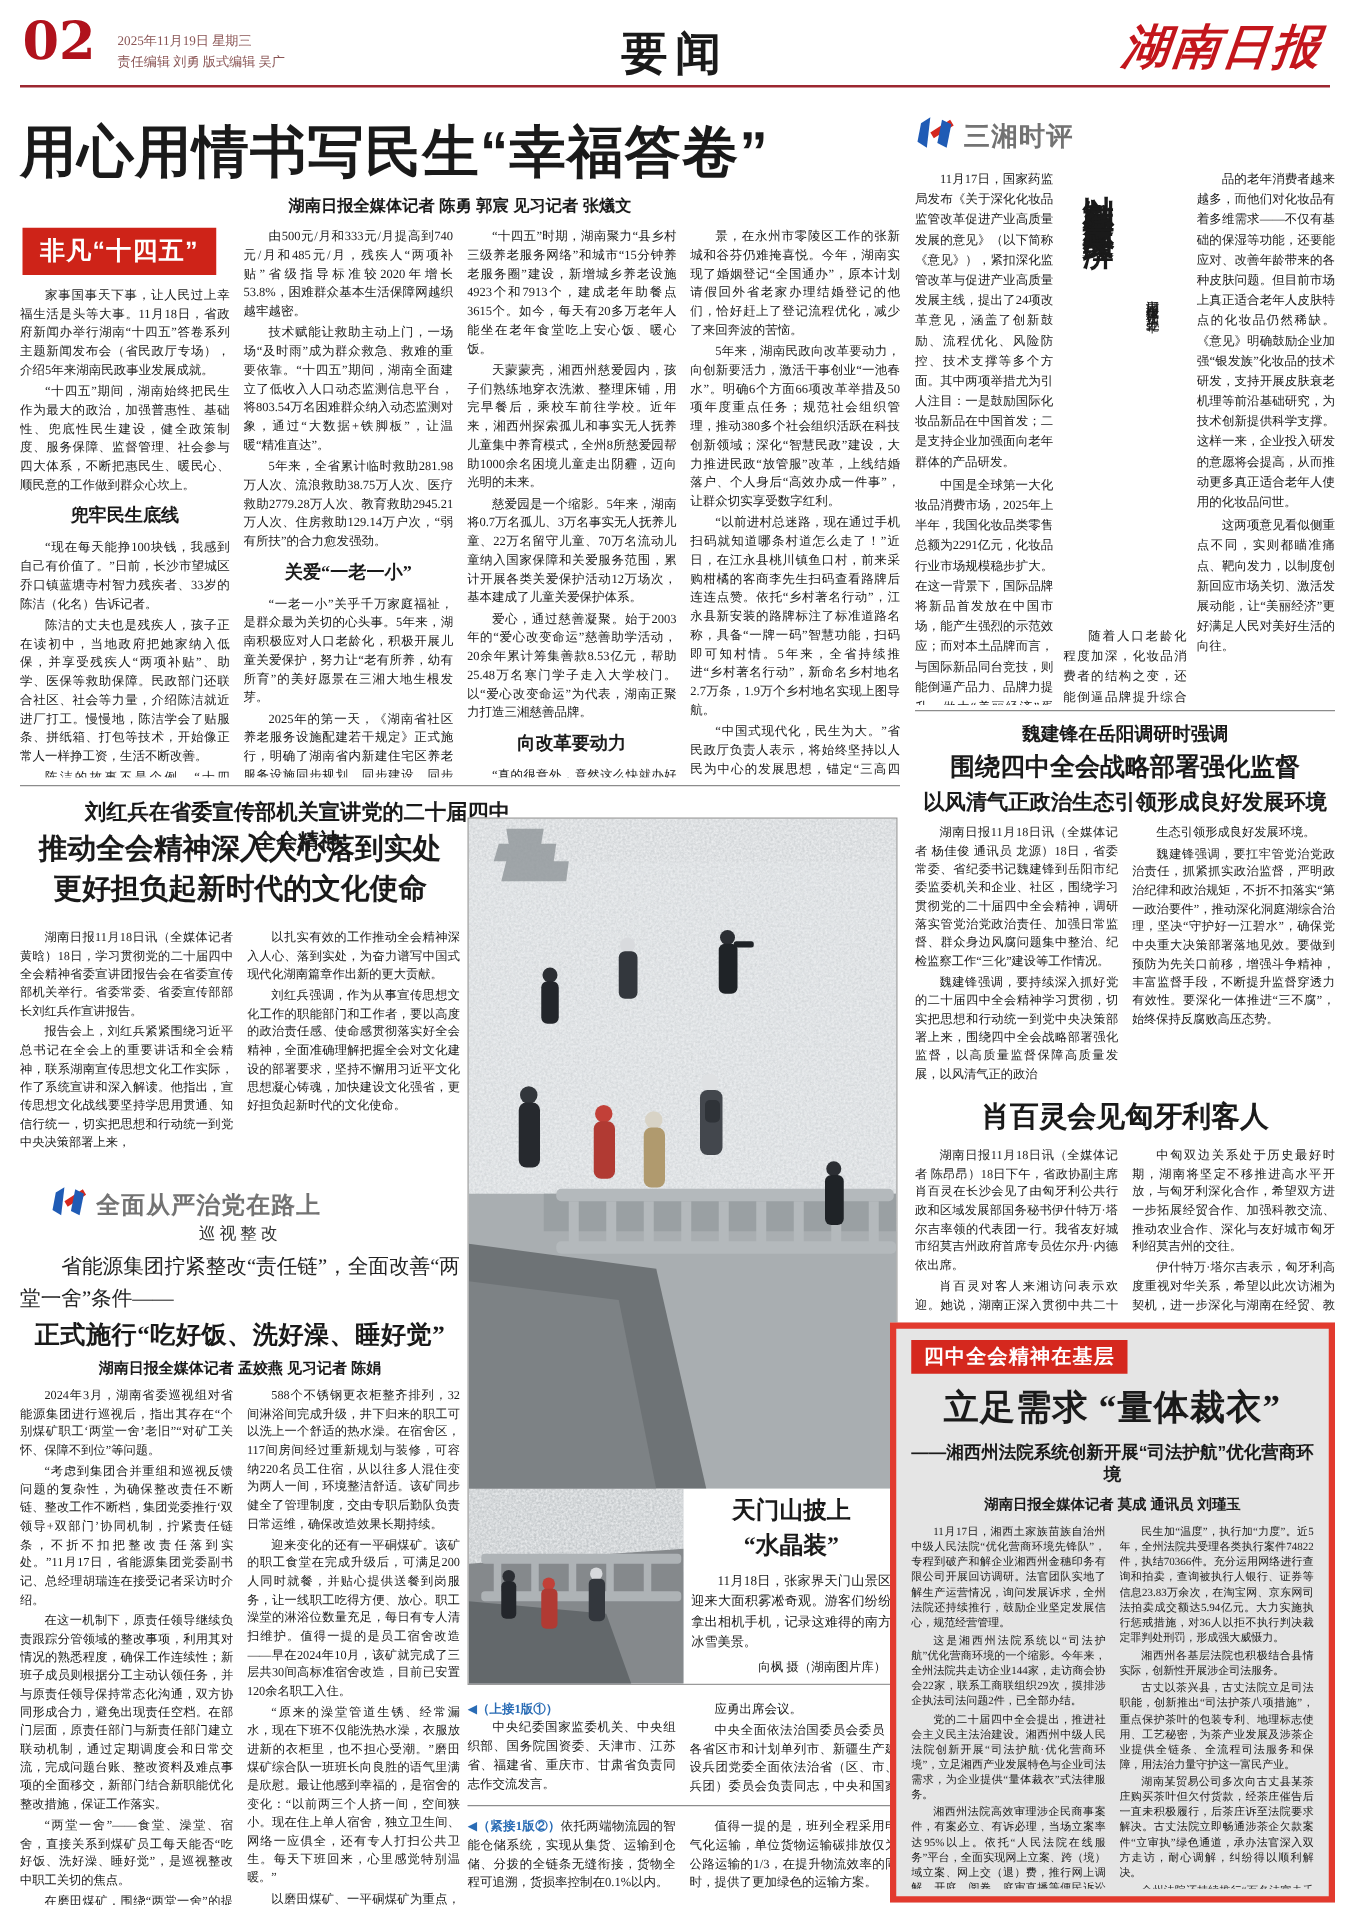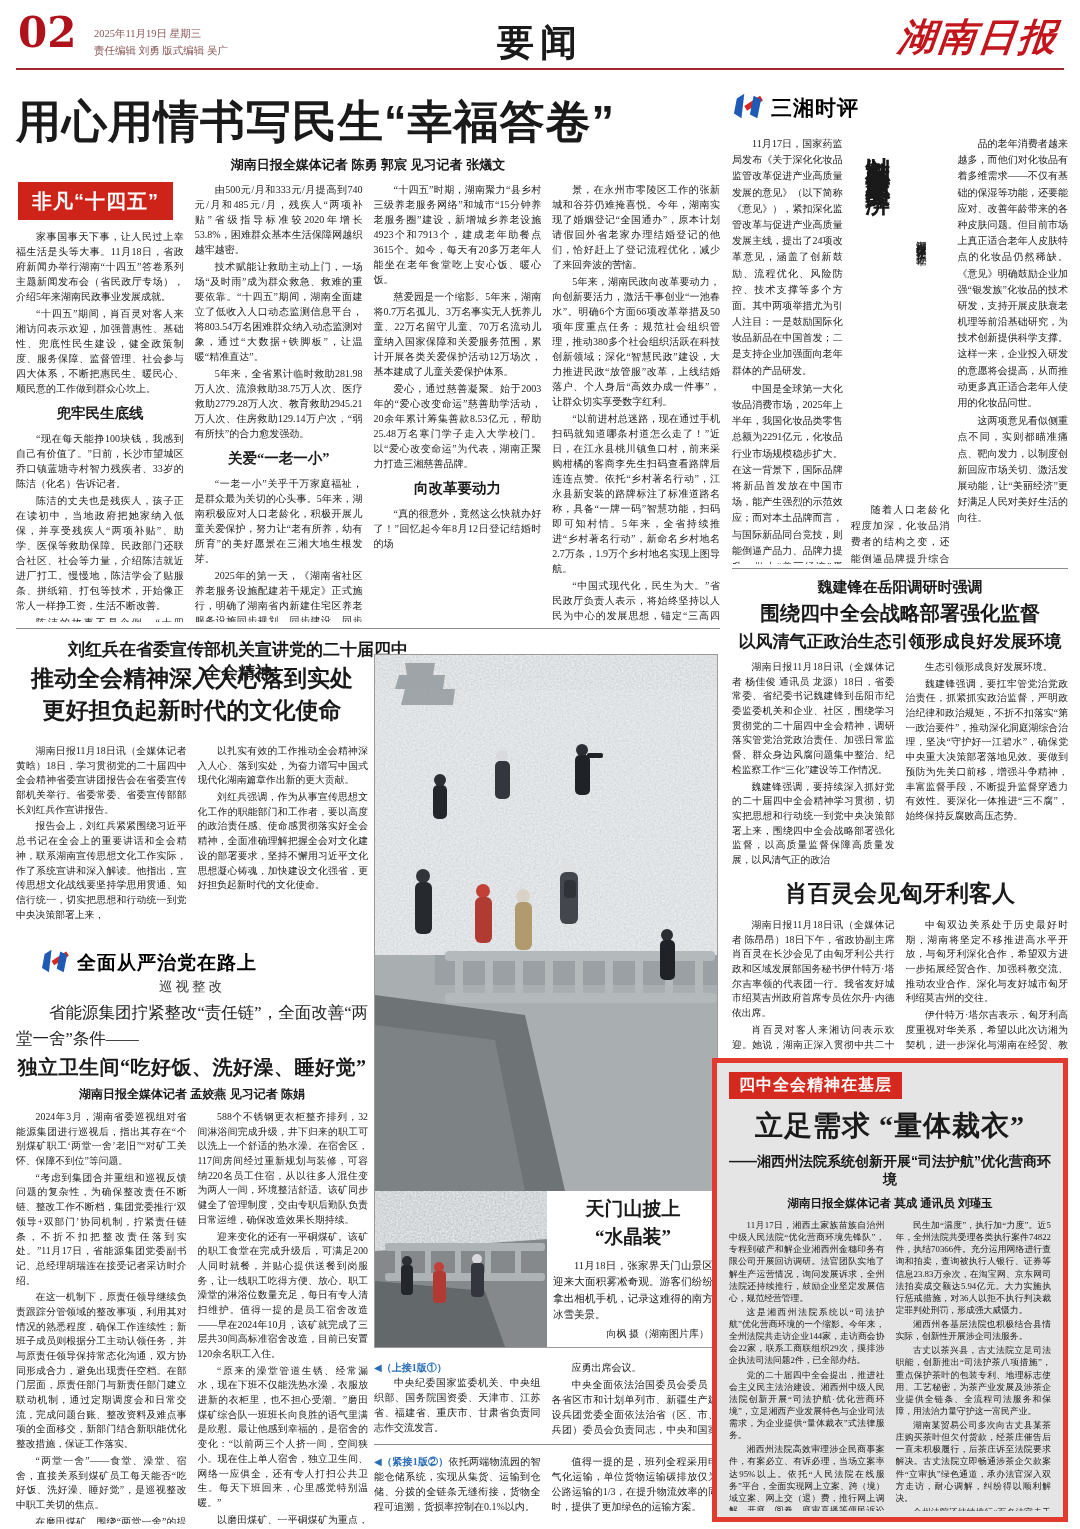--- a/index.html
+++ b/index.html
@@ -27,21 +27,21 @@
   .story-label{display:inline-block;background:#ce2318;color:#fff;font-family:"Liberation Sans",sans-serif;
                font-weight:bold;font-size:20px;padding:4px 14px;margin:0 0 9px 2px;letter-spacing:1px;}
   
   .liu-kicker{left:16px;top:638px;width:352px;text-align:center;font-size:17px;font-weight:600;margin-left:46px;}
   .liu-head{left:16px;top:662px;width:352px;text-align:center;font-family:"Liberation Sans",sans-serif;
             font-weight:900;font-size:23px;line-height:1.4;}
   .liu-cols{left:16px;top:744px;width:352px;height:184px;font-size:9.8px;line-height:1.5;}
   .thin-rule{height:1px;background:#8c8c8c;}
   
   .logo-row{display:flex;align-items:center;gap:7px;}
-  .logo-text{color:#000000;font-family:"Liberation Sans",sans-serif;font-weight:bold;font-size:19px;letter-spacing:1px;}
+  .logo-text{color:#737373;font-family:"Liberation Sans",sans-serif;font-weight:bold;font-size:19px;letter-spacing:1px;}
   .party-sub{left:16px;top:978px;width:352px;text-align:center;font-size:13.5px;letter-spacing:3px;color:#333;}
   .party-leadin{left:16px;top:1000px;width:352px;font-size:16.5px;line-height:1.55;color:#222;}
   .party-head{left:16px;top:1054px;width:352px;text-align:center;font-weight:900;font-size:20px;
               font-family:"Liberation Serif",serif;letter-spacing:0.5px;}
   .party-byline{left:16px;top:1086px;width:352px;text-align:center;font-size:12px;font-weight:bold;
                 font-family:"Liberation Sans",sans-serif;}
   .party-cols{left:16px;top:1110px;width:352px;height:414px;font-size:9.8px;line-height:1.5;}
   
   .photo-frame{left:374px;top:654px;width:344px;height:694px;border:1px solid #9a9a9a;box-sizing:border-box;background:#fff;}
   .photo-main{position:absolute;left:0;top:0;width:100%;height:536px;overflow:hidden;}
@@ -97,21 +97,21 @@
   <div class="abs masthead">湖南日报</div>
   <div class="abs header-rule"></div>
 
   <div class="abs main-head">用心用情书写民生“幸福答卷”</div>
   <div class="abs main-byline">湖南日报全媒体记者 陈勇 郭宸 见习记者 张燨文</div>
   <div class="abs cols main-cols">
     <div class="col">
       <div class="story-label">非凡“十四五”</div>
       <div>
           <p class="para">家事国事天下事，让人民过上幸福生活是头等大事。11月18日，省政府新闻办举行湖南“十四五”答卷系列主题新闻发布会（省民政厅专场），介绍5年来湖南民政事业发展成就。</p>
-          <p class="para">“十四五”期间，肖百灵对客人来湘访问表示欢迎，加强普惠性、基础性、兜底性民生建设，健全政策制度、服务保障、监督管理、社会参与四大体系，不断把惠民生、暖民心、顺民意的工作做到群众心坎上。</p>
+          <p class="para">“十四五”期间，湖南始终把民生作为最大的政治，加强普惠性、基础性、兜底性民生建设，健全政策制度、服务保障、监督管理、社会参与四大体系，不断把惠民生、暖民心、顺民意的工作做到群众心坎上。</p>
         </div>
       <div class="subhead">兜牢民生底线</div>
       <div>
           <p class="para">“现在每天能挣100块钱，我感到自己有价值了。”日前，长沙市望城区乔口镇蓝塘寺村智力残疾者、33岁的陈洁（化名）告诉记者。</p>
           <p class="para">陈洁的丈夫也是残疾人，孩子正在读初中，当地政府把她家纳入低保，并享受残疾人“两项补贴”、助学、医保等救助保障。民政部门还联合社区、社会等力量，介绍陈洁就近进厂打工。慢慢地，陈洁学会了贴服条、拼纸箱、打包等技术，开始像正常人一样挣工资，生活不断改善。</p>
           <p class="para">陈洁的故事不是个例。“十四五”期间，湖南每年都将“提高困难群众救助保障水平”纳入省政府重点民生实事，全省城乡低保最低指导标准分别</p>
         </div>
     </div>
     <div class="col">
       <div>
@@ -121,20 +121,21 @@
         </div>
       <div class="subhead">关爱“一老一小”</div>
       <div>
           <p class="para">“一老一小”关乎千万家庭福祉，是群众最为关切的心头事。5年来，湖南积极应对人口老龄化，积极开展儿童关爱保护，努力让“老有所养，幼有所育”的美好愿景在三湘大地生根发芽。</p>
           <p class="para">2025年的第一天，《湖南省社区养老服务设施配建若干规定》正式施行，明确了湖南省内新建住宅区养老服务设施同步规划、同步建设、同步验收、同步交付使用的“四同步”要求，效果立竿见影。去年以来，全省新增社区养老服务设施336处约14.2万平方米。</p>
         </div>
     </div>
     <div class="col">
       <div>
           <p class="para">“十四五”时期，湖南聚力“县乡村三级养老服务网络”和城市“15分钟养老服务圈”建设，新增城乡养老设施4923个和7913个，建成老年助餐点3615个。如今，每天有20多万老年人能坐在老年食堂吃上安心饭、暖心饭。</p>
+          <p class="para">天蒙蒙亮，湘西州慈爱园内，孩子们熟练地穿衣洗漱、整理床铺，用完早餐后，乘校车前往学校。近年来，湘西州探索孤儿和事实无人抚养儿童集中养育模式，全州8所慈爱园帮助1000余名困境儿童走出阴霾，迈向光明的未来。</p>
           <p class="para">慈爱园是一个缩影。5年来，湖南将0.7万名孤儿、3万名事实无人抚养儿童、22万名留守儿童、70万名流动儿童纳入国家保障和关爱服务范围，累计开展各类关爱保护活动12万场次，基本建成了儿童关爱保护体系。</p>
           <p class="para">爱心，通过慈善凝聚。始于2003年的“爱心改变命运”慈善助学活动，20余年累计筹集善款8.53亿元，帮助25.48万名寒门学子走入大学校门。以“爱心改变命运”为代表，湖南正聚力打造三湘慈善品牌。</p>
         </div>
       <div class="subhead">向改革要动力</div>
       <div>
           <p class="para">“真的很意外，竟然这么快就办好了！”回忆起今年8月12日登记结婚时的场</p>
         </div>
     </div>
     <div class="col">
       <div>
@@ -171,21 +172,21 @@
           <polygon points="13,15 30,4 33,9 16,20" fill="#d5281e"></polygon>
           <polygon points="23,4 31,8 27,28 19,24" fill="#1f5bb5"></polygon>
         </svg>
     </span>
     <span class="logo-text">全面从严治党在路上</span>
   </div>
   <div class="abs party-sub">巡视整改</div>
   <div class="abs party-leadin">
     <p class="para" style="margin:0;">省能源集团拧紧整改“责任链”，全面改善“两堂一舍”条件——</p>
   </div>
-  <div class="abs party-head">独立卫生间“吃好饭、洗好澡、睡好觉”</div>
+  <div class="abs party-head">正式施行“吃好饭、洗好澡、睡好觉”</div>
   <div class="abs party-byline">湖南日报全媒体记者 孟姣燕 见习记者 陈娟</div>
   <div class="abs cols party-cols">
     <div class="col">
         <p class="para">2024年3月，湖南省委巡视组对省能源集团进行巡视后，指出其存在“个别煤矿职工‘两堂一舍’老旧”“对矿工关怀、保障不到位”等问题。</p>
         <p class="para">“考虑到集团合并重组和巡视反馈问题的复杂性，为确保整改责任不断链、整改工作不断档，集团党委推行‘双领导+双部门’协同机制，拧紧责任链条，不折不扣把整改责任落到实处。”11月17日，省能源集团党委副书记、总经理胡瑞连在接受记者采访时介绍。</p>
         <p class="para">在这一机制下，原责任领导继续负责跟踪分管领域的整改事项，利用其对情况的熟悉程度，确保工作连续性；新班子成员则根据分工主动认领任务，并与原责任领导保持常态化沟通，双方协同形成合力，避免出现责任空档。在部门层面，原责任部门与新责任部门建立联动机制，通过定期调度会和日常交流，完成问题台账、整改资料及难点事项的全面移交，新部门结合新职能优化整改措施，保证工作落实。</p>
         <p class="para">“两堂一舍”——食堂、澡堂、宿舍，直接关系到煤矿员工每天能否“吃好饭、洗好澡、睡好觉”，是巡视整改中职工关切的焦点。</p>
         <p class="para">在磨田煤矿，围绕“两堂一舍”的提质改造全面铺开。该矿制定系统化的改造施工方案，对总面积达2850平方米的生活区域进行整体升级。曾经设施老旧的澡堂，如今焕然一新——</p>
       </div>
     <div class="col">

